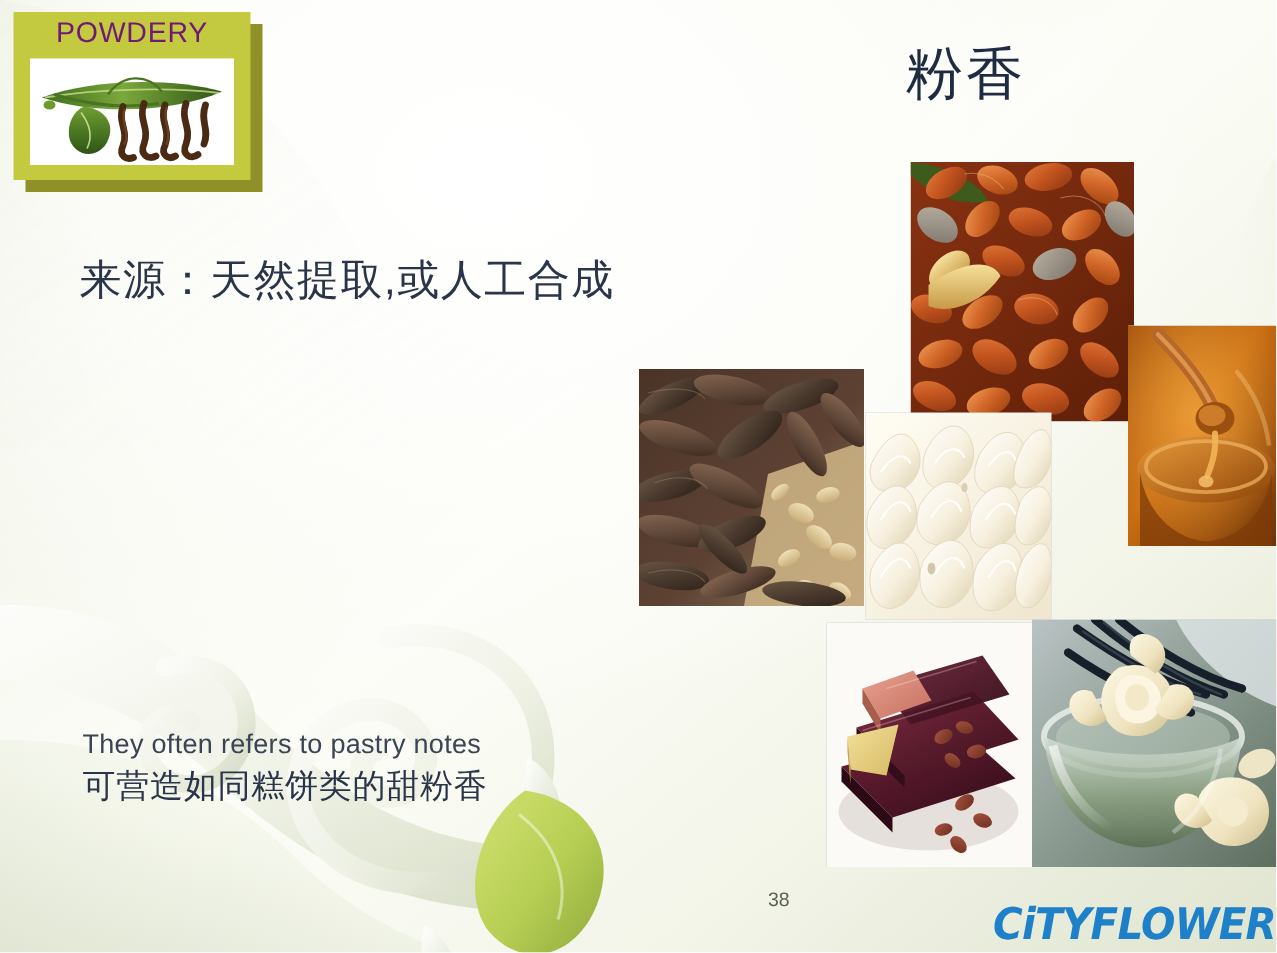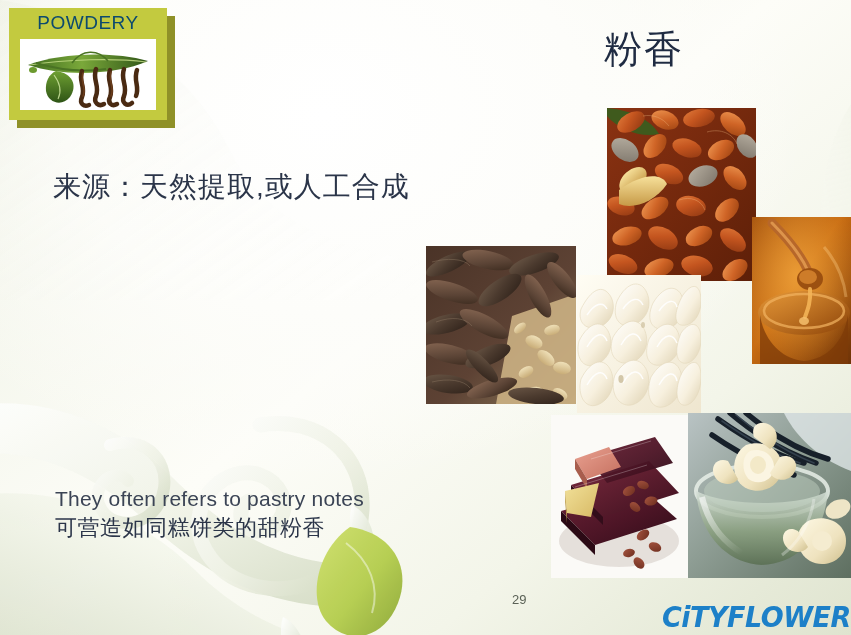--- a/index.html
+++ b/index.html
@@ -71,21 +71,21 @@
     background: #c3ca3f;
   }
   .logo-title {
     position: absolute;
     left: 0;
     top: 4px;
     width: 158px;
     text-align: center;
     font-size: 19px;
     letter-spacing: .5px;
-    color: #0c4a6e;
+    color: #701a75;
     font-family: "Liberation Sans", sans-serif;
   }
   .logo-art {
     position: absolute;
     left: 11px;
     top: 31px;
     width: 136px;
     height: 71px;
     background: #ffffff;
     overflow: hidden;
@@ -148,21 +148,21 @@
     white-space: nowrap;
   }
 
   .note {
     position: absolute;
     left: 55px;
     top: 485px;
     line-height: 1.32;
   }
   .note-en {
-    font-size: 21px;
+    font-size: 18px;
     color: #3b4455;
     letter-spacing: .2px;
     white-space: nowrap;
   }
   .note-cn {
     font-size: 22px;
     color: #2b3549;
     letter-spacing: .5px;
     white-space: nowrap;
   }
@@ -319,21 +319,21 @@
   <div class="headline">粉香</div>
 
   <div class="source-line">来源：天然提取,或人工合成</div>
 
 
   <div class="note">
     <div class="note-en">They often refers to pastry notes</div>
     <div class="note-cn">可营造如同糕饼类的甜粉香</div>
   </div>
 
-  <div class="page-number">29</div>
+  <div class="page-number">38</div>
 
   <div class="brand">CiTYFLOWER</div>
 
   <div class="photo" id="photo-tonka">
     <svg viewBox="0 0 150 158" preserveAspectRatio="none">
       <defs>
         <linearGradient id="tkBg" x1="0" y1="0" x2="1" y2="1">
           <stop offset="0%" stop-color="#4a3327"></stop>
           <stop offset="55%" stop-color="#5d4234"></stop>
           <stop offset="100%" stop-color="#8d7b5b"></stop>

